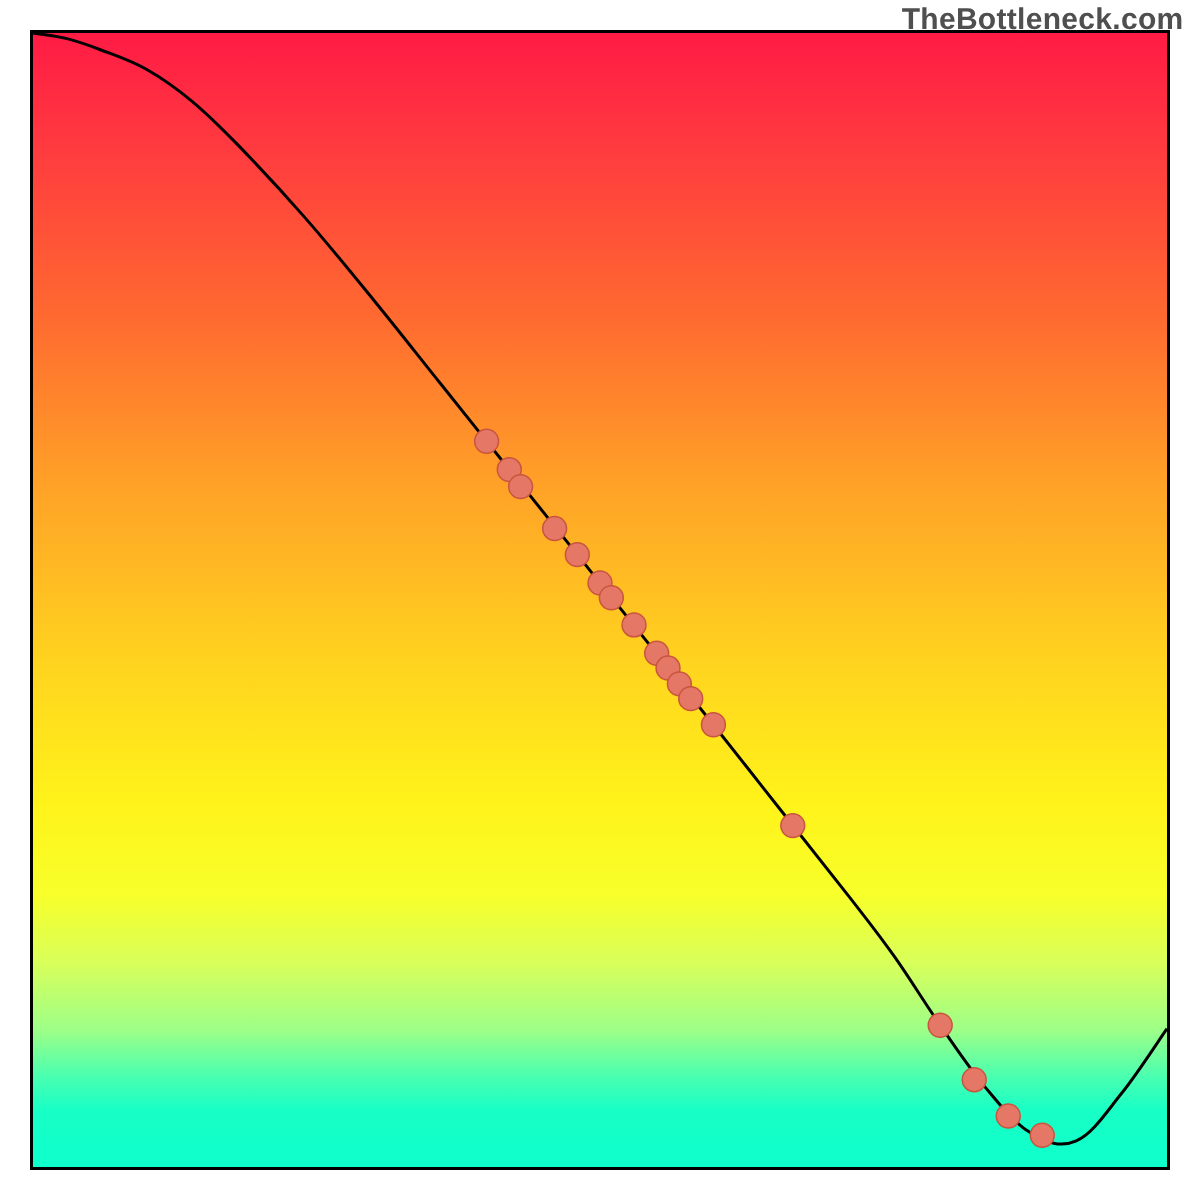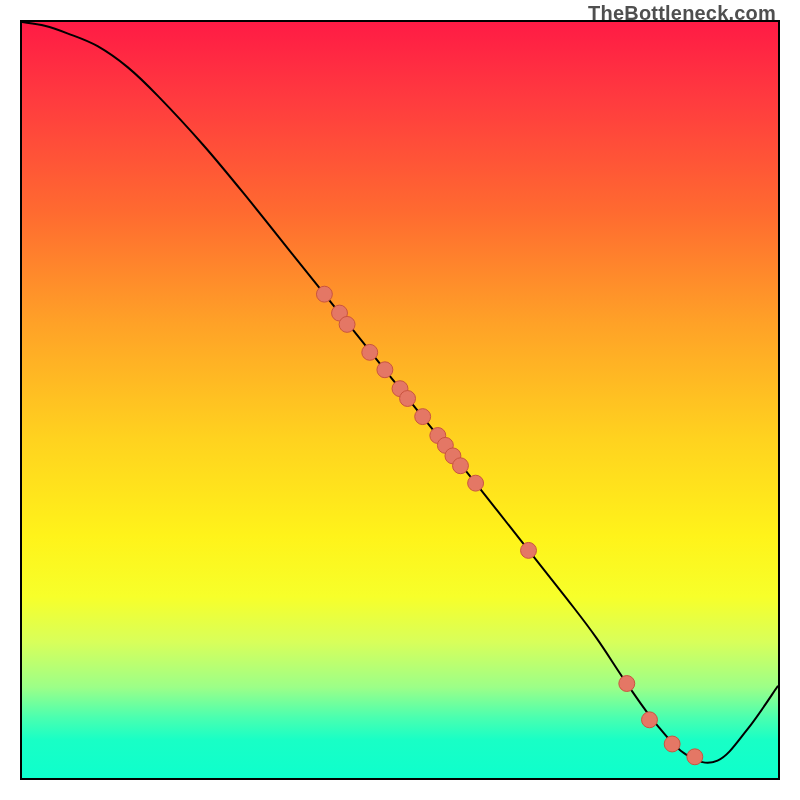--- a/index.html
+++ b/index.html
@@ -59,21 +59,21 @@
     stroke-width: 2;
   }
   .dot {
     fill: #e47765;
     stroke: #c9543f;
     stroke-width: 1;
   }
   .watermark {
     position: absolute;
     top: 2px;
-    right: 24px;
+    right: 11px;
     color: #4f4f4f;
     font-size: 20px;
     font-weight: 600;
     letter-spacing: 0.2px;
     user-select: none;
   }
 </style>
 </head>
 <body>
 

